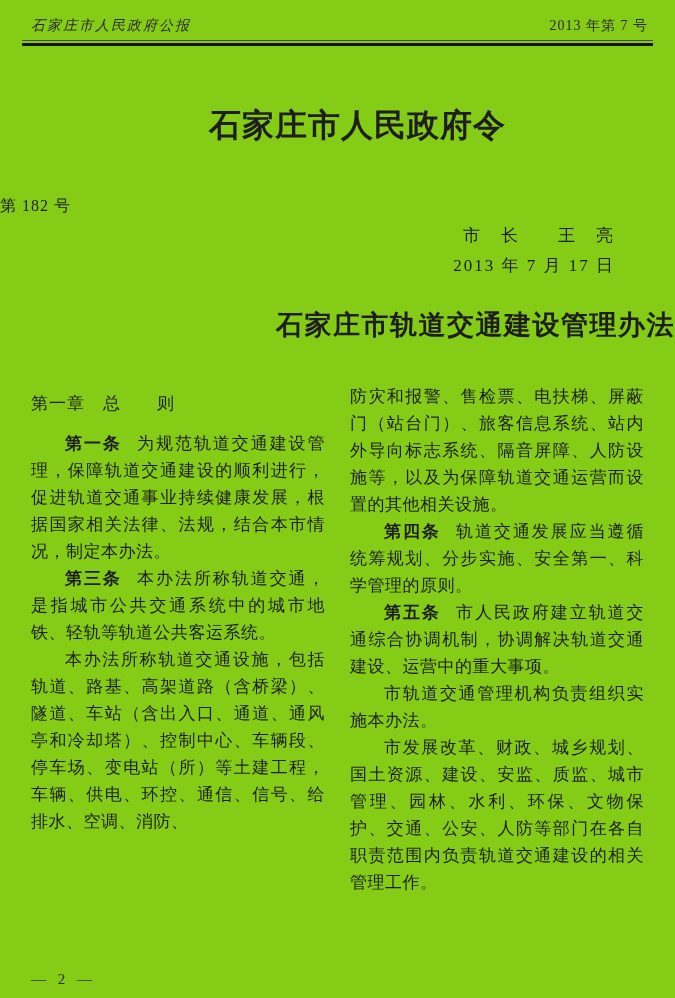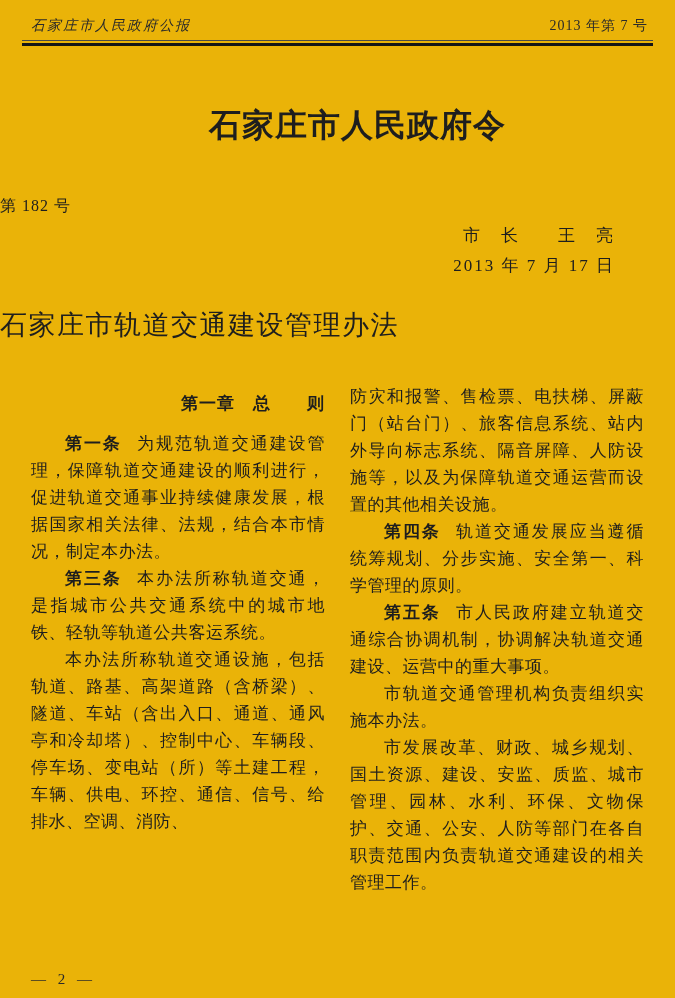--- a/index.html
+++ b/index.html
@@ -5,21 +5,21 @@
   html, body {
     margin: 0;
     padding: 0;
     background: #e8e8e6;
   }
   .page {
     position: relative;
     width: 675px;
     height: 998px;
     margin: 0 auto;
-    background: #eab308;
+    background: #84cc16;
     color: #1e1e1e;
     font-family: "Liberation Serif", "DejaVu Serif", serif;
     overflow: hidden;
     box-sizing: border-box;
   }
   
   .running-head {
     display: flex;
     justify-content: space-between;
     align-items: flex-end;
@@ -67,41 +67,41 @@
   .signature {
     margin: 4px 60px 0 0;
     text-align: right;
     font-size: 17px;
     line-height: 30px;
     letter-spacing: 2px;
   }
   
   .reg-title {
     margin: 26px 0 0 0;
-    text-align: left;
+    text-align: right;
     font-size: 27px;
-    font-weight: normal;
+    font-weight: bold;
     letter-spacing: 1.5px;
   }
   .columns {
     display: flex;
     gap: 25px;
     margin: 40px 31px 0 31px;
   }
   .col {
     width: 296px;
     font-size: 17px;
     line-height: 27px;
     text-align: justify;
     text-justify: inter-character;
     letter-spacing: 0.5px;
   }
   .chapter {
-    text-align: right;
-    font-weight: bold;
+    text-align: left;
+    font-weight: normal;
     padding: 7px 0 13px 0;
     letter-spacing: 1px;
   }
   .para {
     margin: 0;
     text-indent: 2em;
   }
   .para.cont {
     text-indent: 0;
   }

